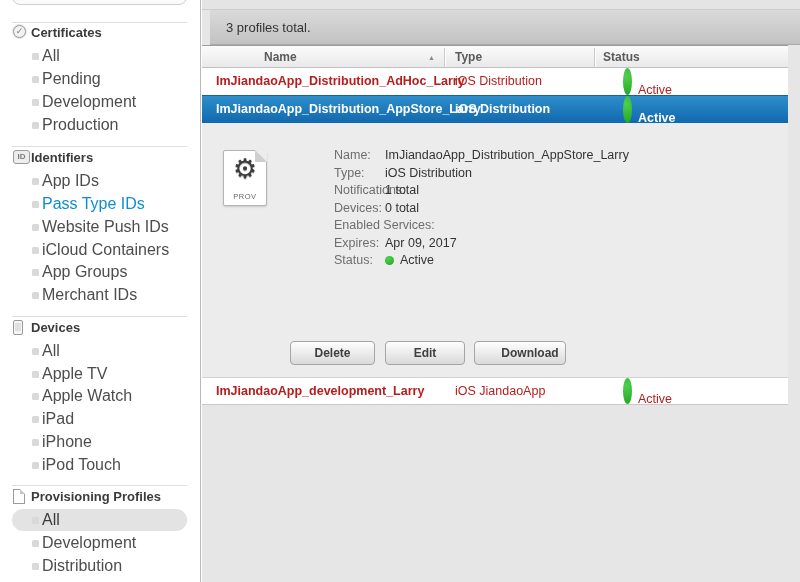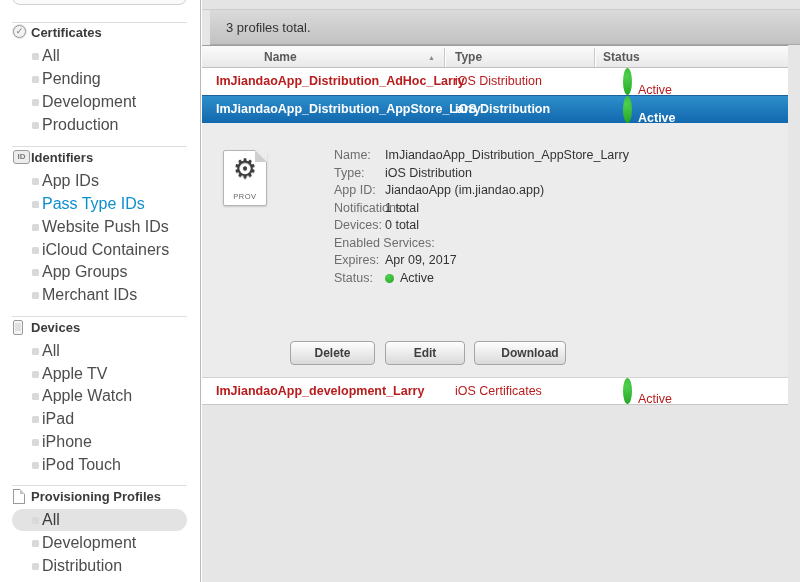--- a/index.html
+++ b/index.html
@@ -256,24 +256,20 @@
     <div class="dfields">
       <div class="dfield">
         <span class="dlabel">Name:</span>
         <span class="dvalue">ImJiandaoApp_Distribution_AppStore_Larry</span>
       </div>
       <div class="dfield">
         <span class="dlabel">Type:</span>
         <span class="dvalue">iOS Distribution</span>
       </div>
       <div class="dfield">
-        <span class="dlabel">App ID:</span>
-        <span class="dvalue">JiandaoApp (im.jiandao.app)</span>
-      </div>
-      <div class="dfield">
         <span class="dlabel">Notifications:</span>
         <span class="dvalue">1 total</span>
       </div>
       <div class="dfield">
         <span class="dlabel">Devices:</span>
         <span class="dvalue">0 total</span>
       </div>
       <div class="dfield">
         <span class="dlabel">Enabled Services:</span>
       </div>
@@ -288,16 +284,16 @@
     </div>
     <div class="btnrow">
       <button class="btn btn-delete">Delete</button>
       <button class="btn btn-edit">Edit</button>
       <button class="btn btn-download">Download</button>
     </div>
   </div>
 
   <div class="trow row3">
     <span class="rname">ImJiandaoApp_development_Larry</span>
-    <span class="rtype">iOS Certificates</span>
+    <span class="rtype">iOS JiandaoApp</span>
     <span class="rstatus"><span class="dot"></span><span>Active</span></span>
   </div>
 </main>
 
 </body></html>

